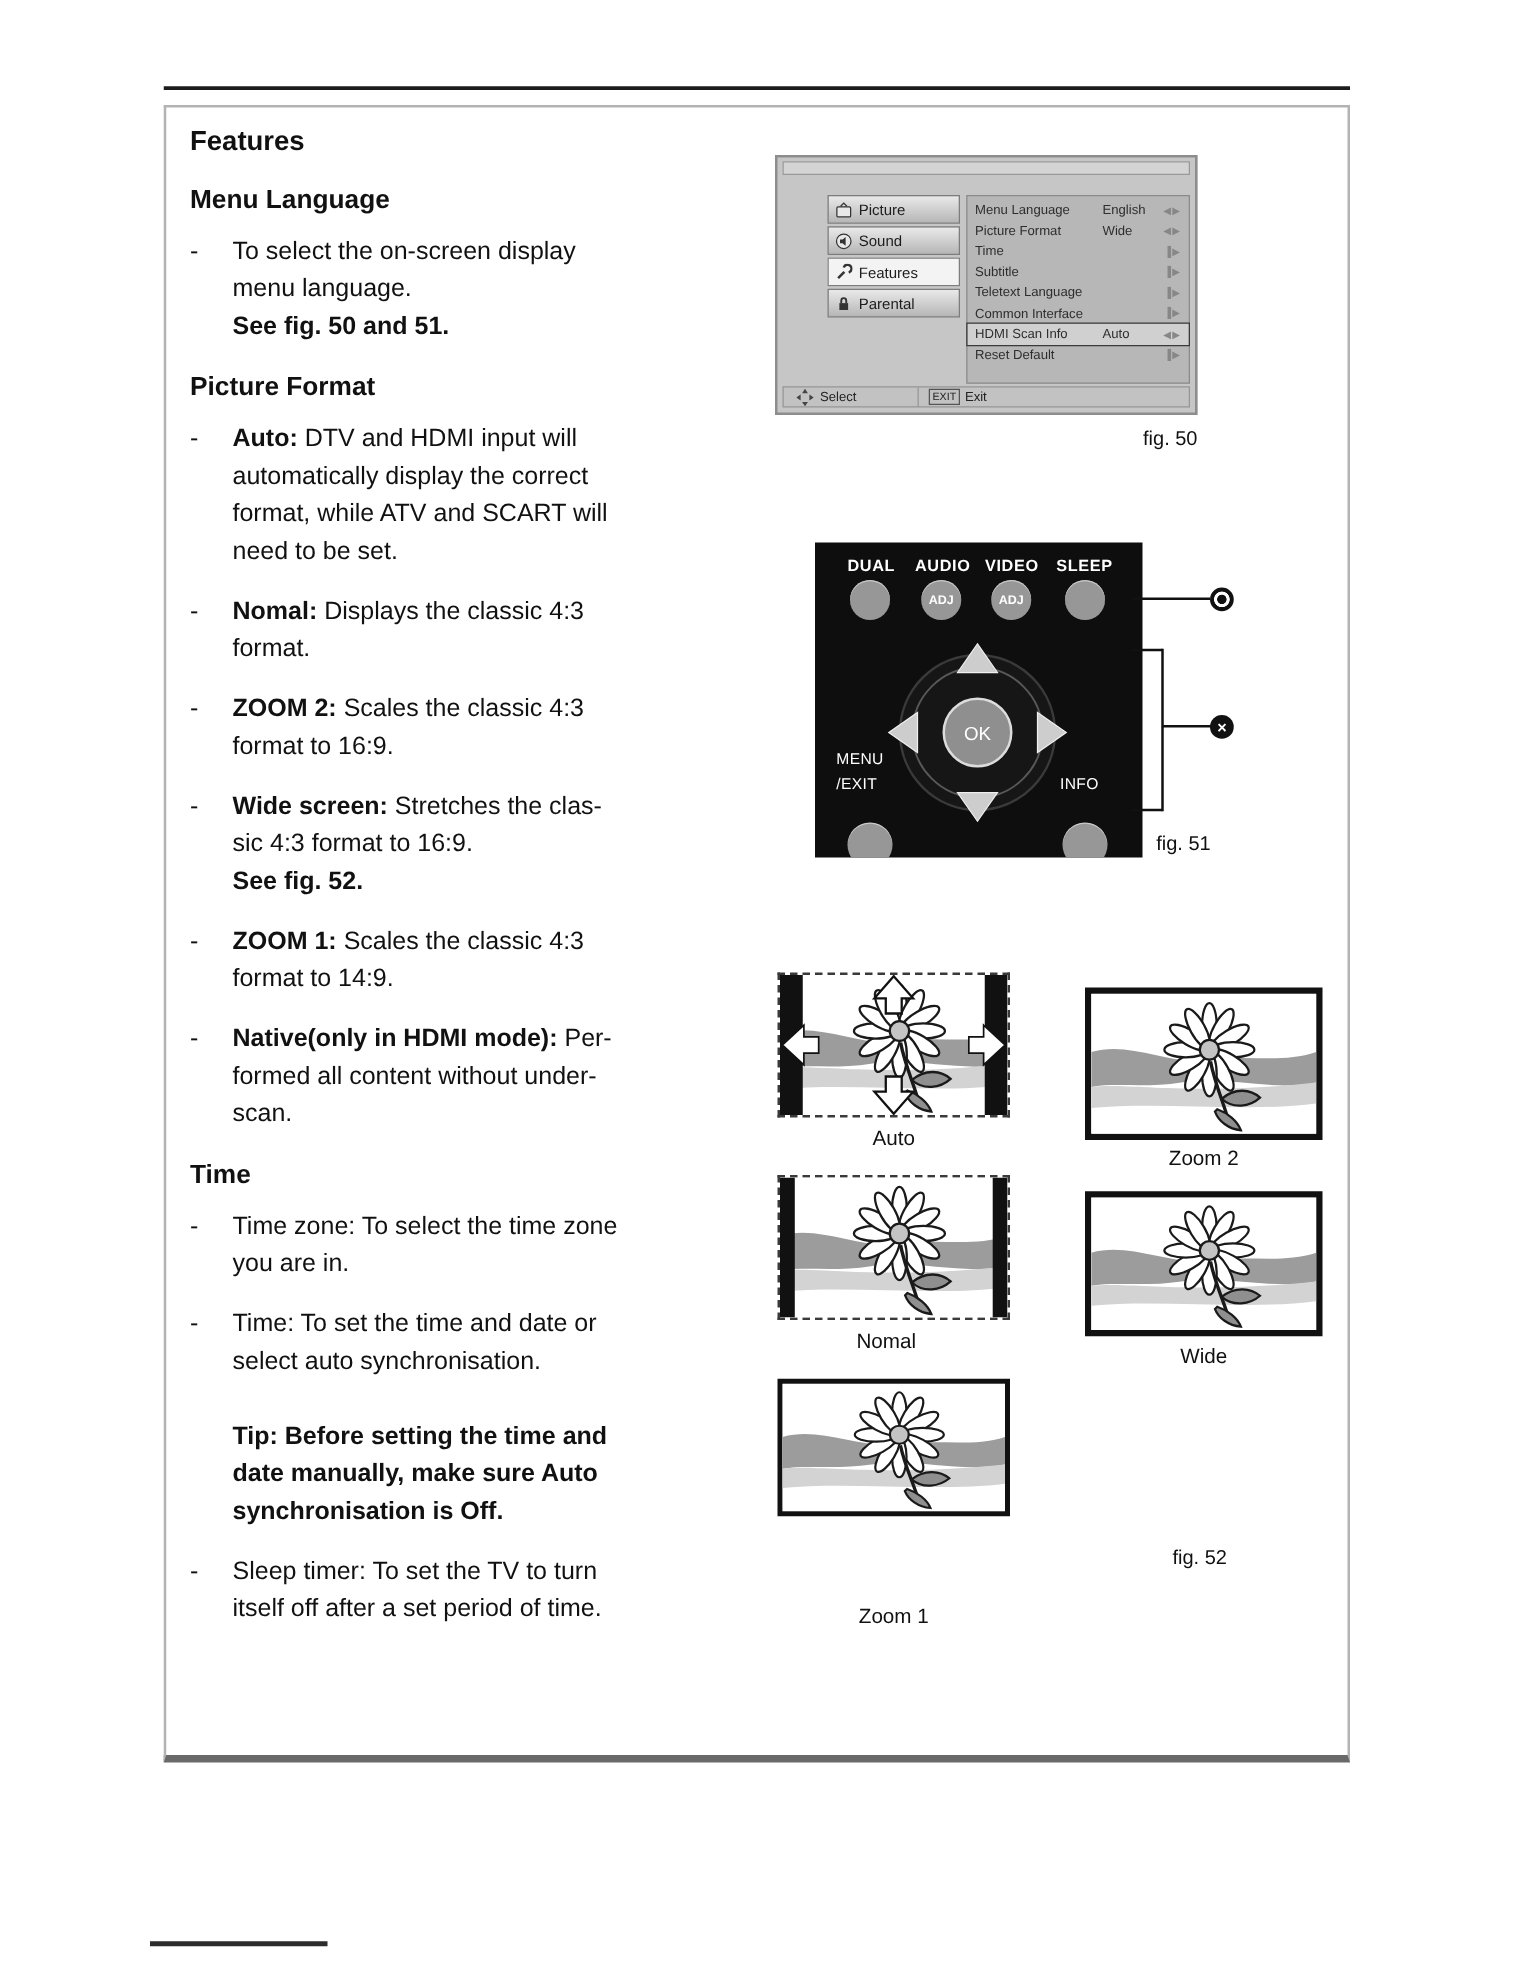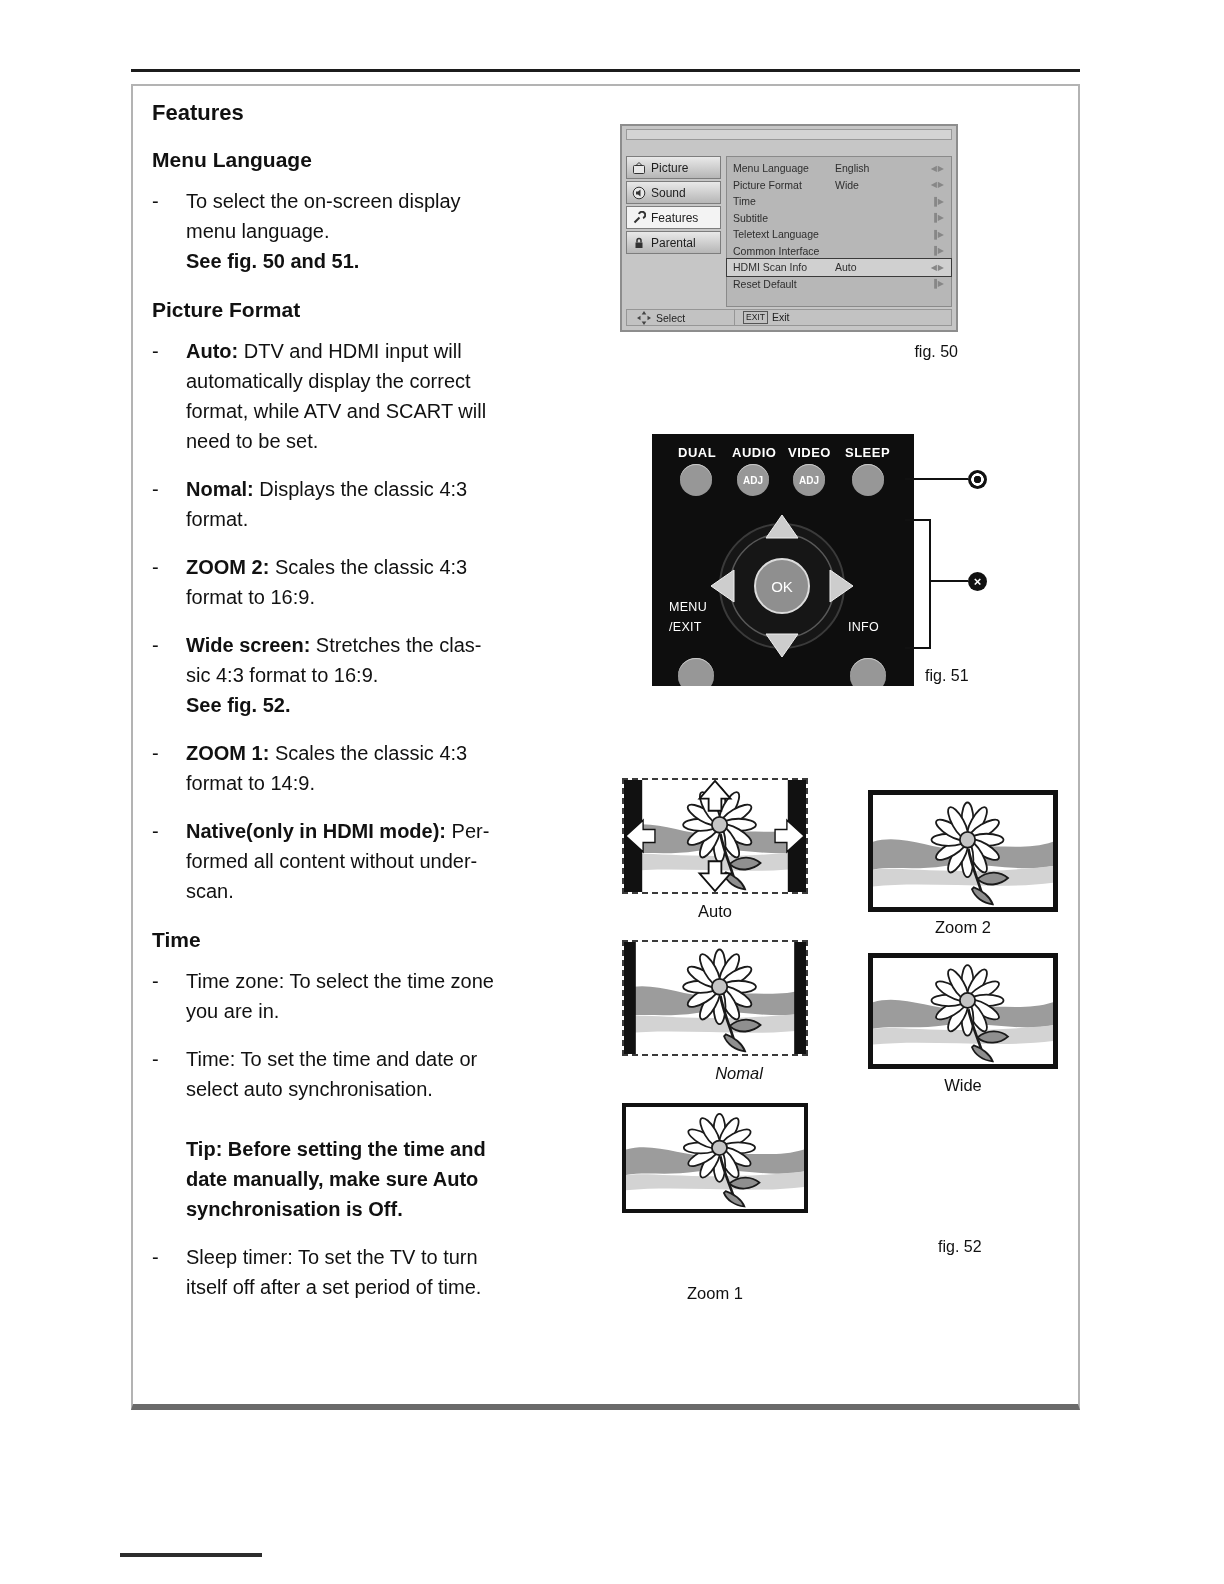--- a/index.html
+++ b/index.html
@@ -20,38 +20,38 @@
   .bullet.tip{margin-top:30px;}
   .bullet-body{flex:1;}
   .sleep-icon{display:inline-block;width:20px;height:20px;border-radius:50%;vertical-align:-3px;
       background:radial-gradient(circle,#111 0 4.5px,#fff 5px 6.5px,#111 7px 10px);}
 
   
   .fig50{position:absolute;left:620px;top:124px;width:338px;height:208px;box-sizing:border-box;
          background:#c6c6c6;border:2px solid #8d8d8d;}
   .osd-strip{position:absolute;left:4px;right:4px;top:3px;height:9px;background:#d4d4d4;border:1px solid #999;}
   .osd-body{position:absolute;left:4px;right:4px;top:17px;bottom:23px;display:flex;}
-  .osd-tabs{width:95px;flex:none;padding-top:13px;box-sizing:border-box;}
+  .osd-tabs{width:106px;flex:none;padding-top:13px;box-sizing:border-box;margin-left:36px;}
   .osd-tab{height:23px;margin-bottom:2px;border:1px solid #7d7d7d;display:flex;align-items:center;gap:5px;
            padding-left:5px;background:linear-gradient(#e9e9e9,#b6b6b6);font-size:12px;color:#1d1d1d;box-sizing:border-box;}
   .osd-tab.selected{background:#f3f3f3;}
   .osd-icon{flex:none;width:14px;height:14px;display:inline-flex;}
   .osd-icon svg{width:14px;height:14px;}
   .osd-menu{flex:1;margin-left:5px;margin-top:13px;background:#b7b7b7;border:1px solid #8a8a8a;
             padding:3px 0;box-sizing:border-box;}
   .osd-row{display:flex;align-items:center;height:16.5px;padding:0 6px;font-size:10.5px;color:#2e2e2e;}
   .osd-row.selected{background:#d0d0d0;outline:1px solid #3a3a3a;}
   .osd-row-label{flex:none;width:102px;white-space:nowrap;}
   .osd-row-value{flex:1;white-space:nowrap;}
   .osd-arrows{flex:none;color:#878787;font-size:8px;letter-spacing:1px;}
   .osd-footer{position:absolute;left:4px;right:4px;bottom:4px;height:15px;border:1px solid #969696;
               background:#c2c2c2;display:flex;align-items:center;font-size:10.5px;color:#222;}
   .osd-footer .cell-select{flex:none;width:108px;display:flex;align-items:center;gap:5px;padding-left:10px;
               border-right:1px solid #969696;height:100%;box-sizing:border-box;}
-  .osd-footer .cell-exit{display:flex;align-items:flex-start;gap:4px;padding-left:8px;}
+  .osd-footer .cell-exit{display:flex;align-items:center;gap:4px;padding-left:8px;}
   .exit-key{display:inline-block;border:1px solid #555;font-size:8.5px;padding:0 2px;line-height:11px;}
   .fig-caption{position:absolute;font-size:16px;color:#111;}
   .cap50{left:620px;top:343px;width:338px;text-align:right;}
   .cap51{left:925px;top:667px;}
   .cap52{left:938px;top:1238px;}
 
   
   .remote{position:absolute;left:652px;top:434px;width:262px;height:252px;background:#0e0e0e;overflow:hidden;}
   .remote-label{position:absolute;top:11px;color:#fff;font-size:13px;font-weight:bold;letter-spacing:.5px;}
   .rl0{left:26px;} .rl1{left:80px;} .rl2{left:136px;} .rl3{left:193px;}
@@ -76,21 +76,21 @@
   .tile svg.flower-fill{position:absolute;left:0;top:0;width:100%;height:100%;}
   .tile svg.overlay{position:absolute;left:0;top:0;width:100%;height:100%;}
   .t-auto{left:622px;top:778px;width:186px;height:116px;border:2px dashed #3a3a3a;}
   .t-zoom2{left:868px;top:790px;width:190px;height:122px;border:5px solid #111;}
   .t-nomal{left:622px;top:940px;width:186px;height:116px;border:2px dashed #3a3a3a;}
   .t-wide{left:868px;top:953px;width:190px;height:116px;border:5px solid #111;}
   .t-zoom1{left:622px;top:1103px;width:186px;height:110px;border:4px solid #111;}
   .tile-label{position:absolute;font-size:16.5px;text-align:center;color:#111;}
   .lab-auto{left:622px;top:902px;width:186px;}
   .lab-zoom2{left:868px;top:918px;width:190px;}
-  .lab-nomal{left:646px;top:1064px;width:186px;font-style:italic;}
+  .lab-nomal{left:616px;top:1064px;width:186px;}
   .lab-wide{left:868px;top:1076px;width:190px;}
   .lab-zoom1{left:622px;top:1284px;width:186px;}
 </style>
 </head>
 <body>
 
 <svg width="0" height="0" style="position:absolute">
   <defs>
     <g id="flower-art">
       <rect x="0" y="0" width="200" height="120" fill="#ffffff"></rect>

